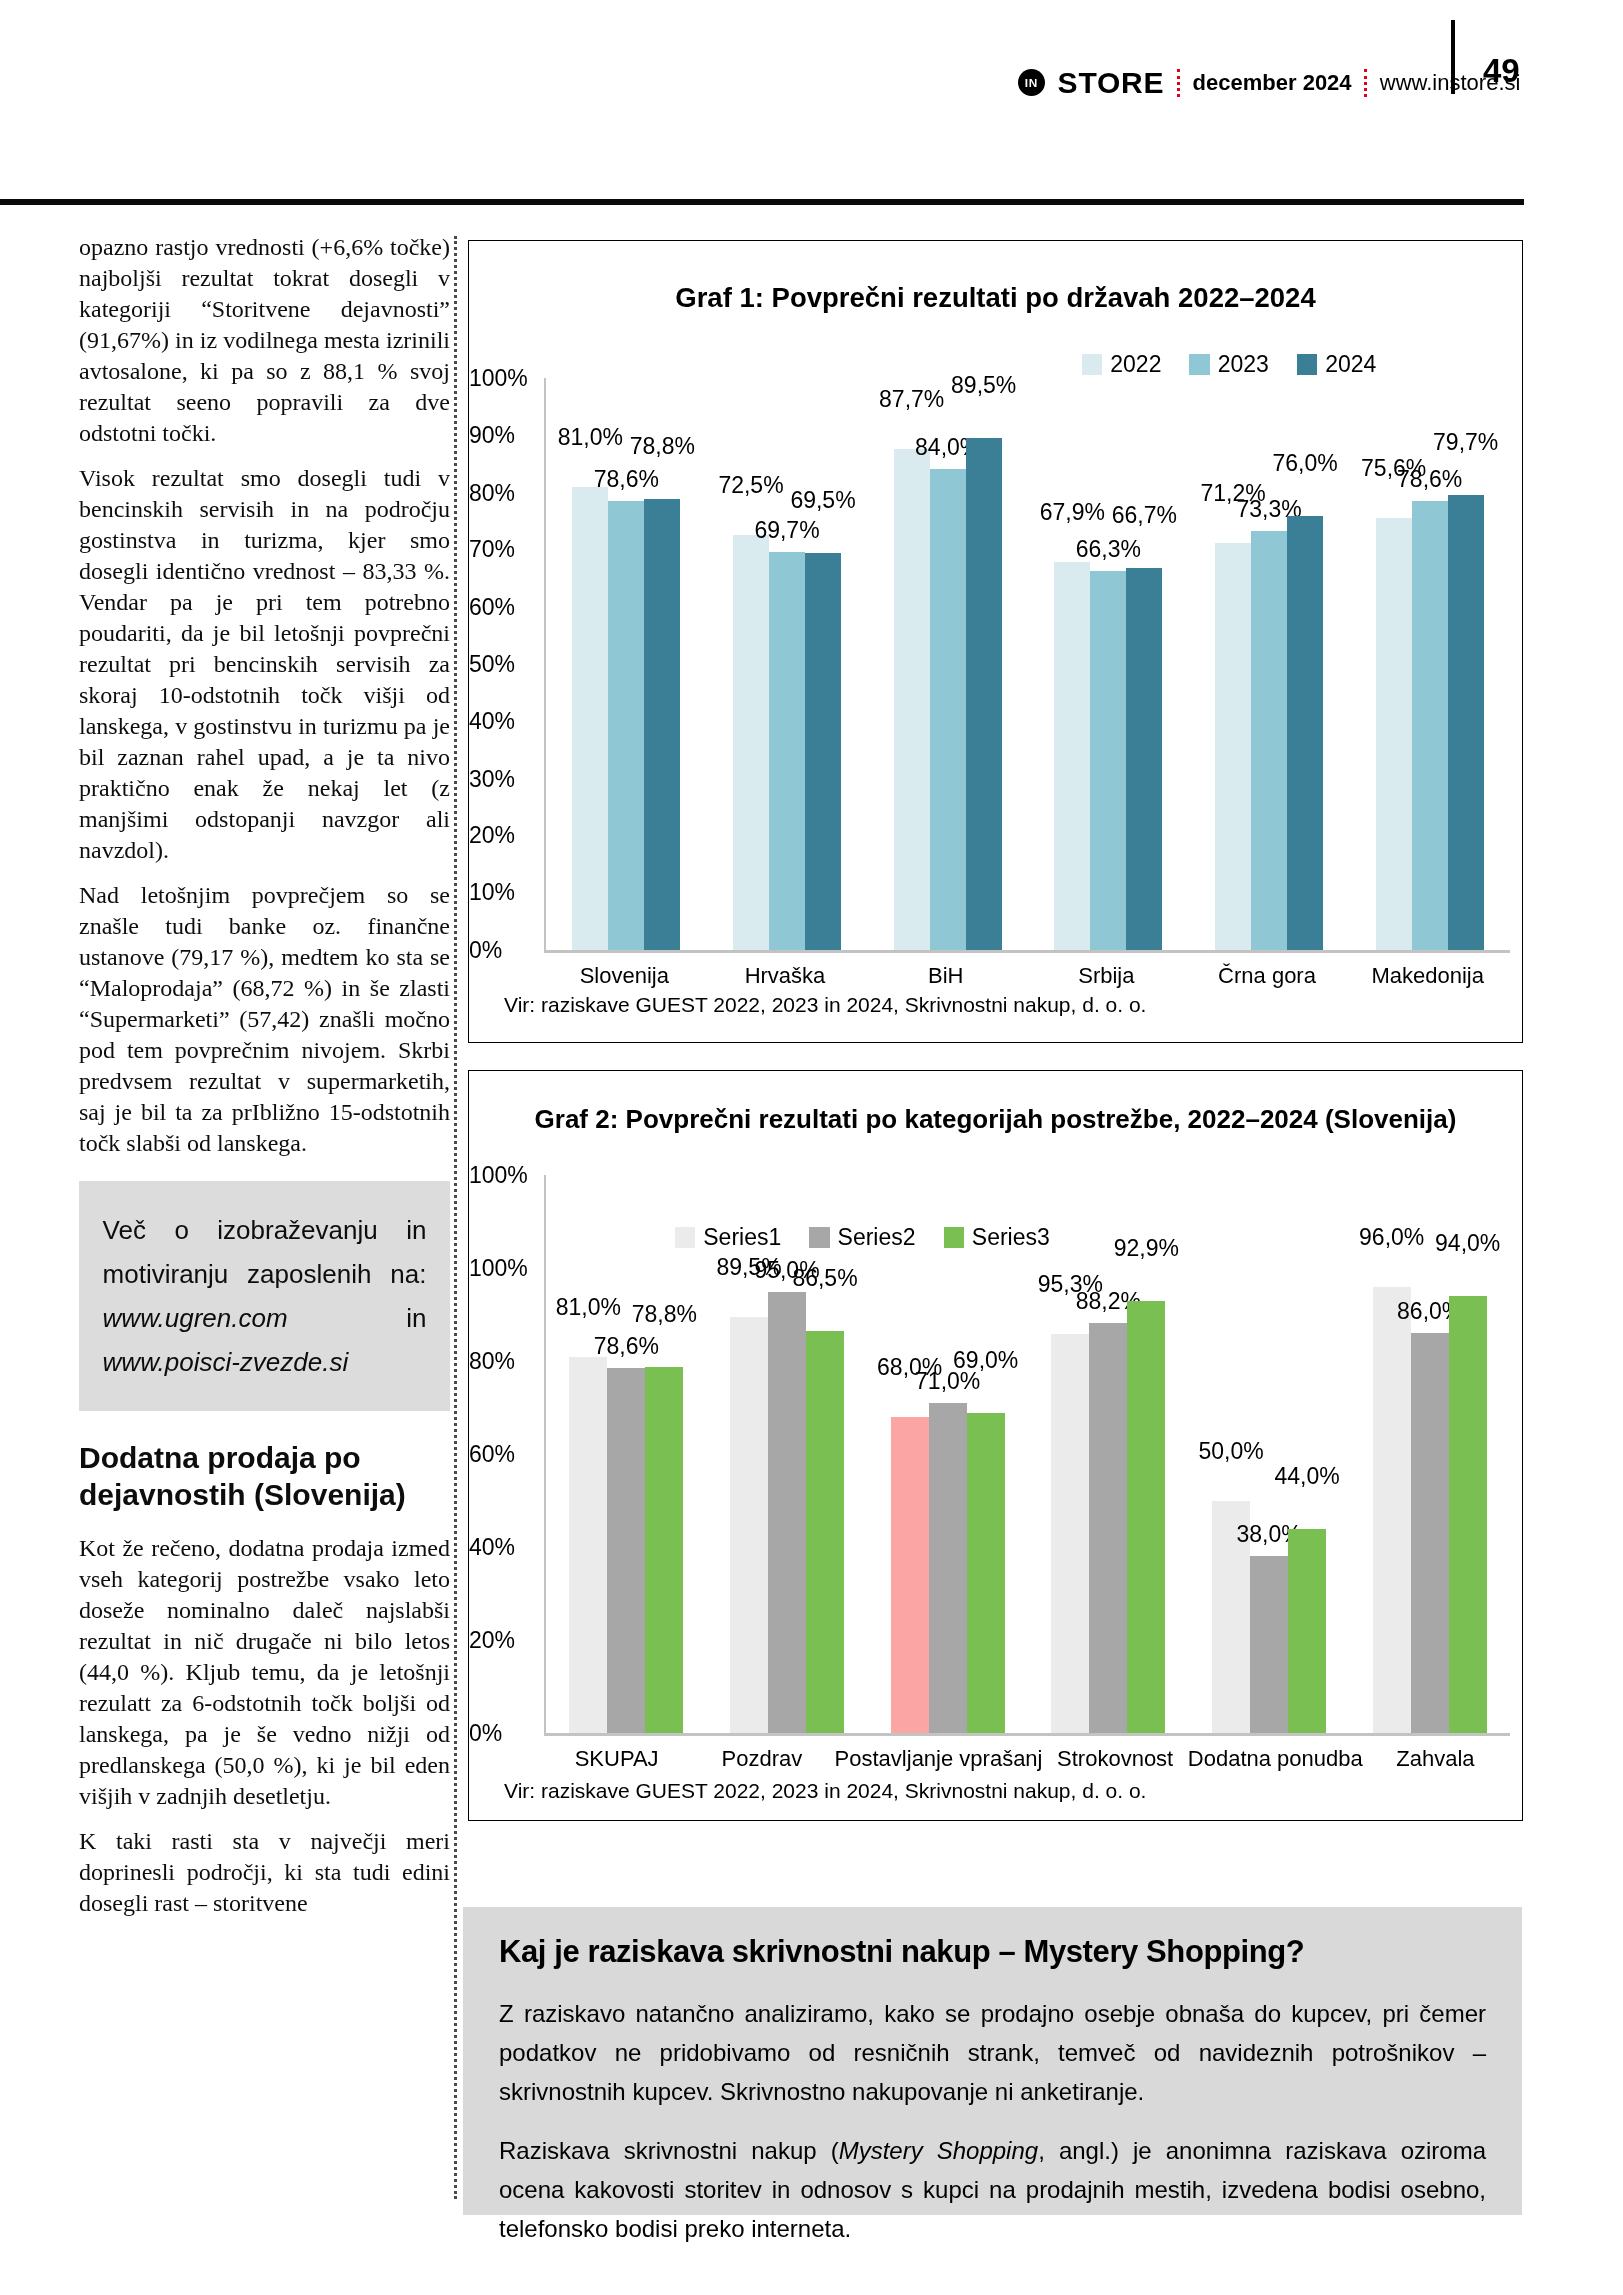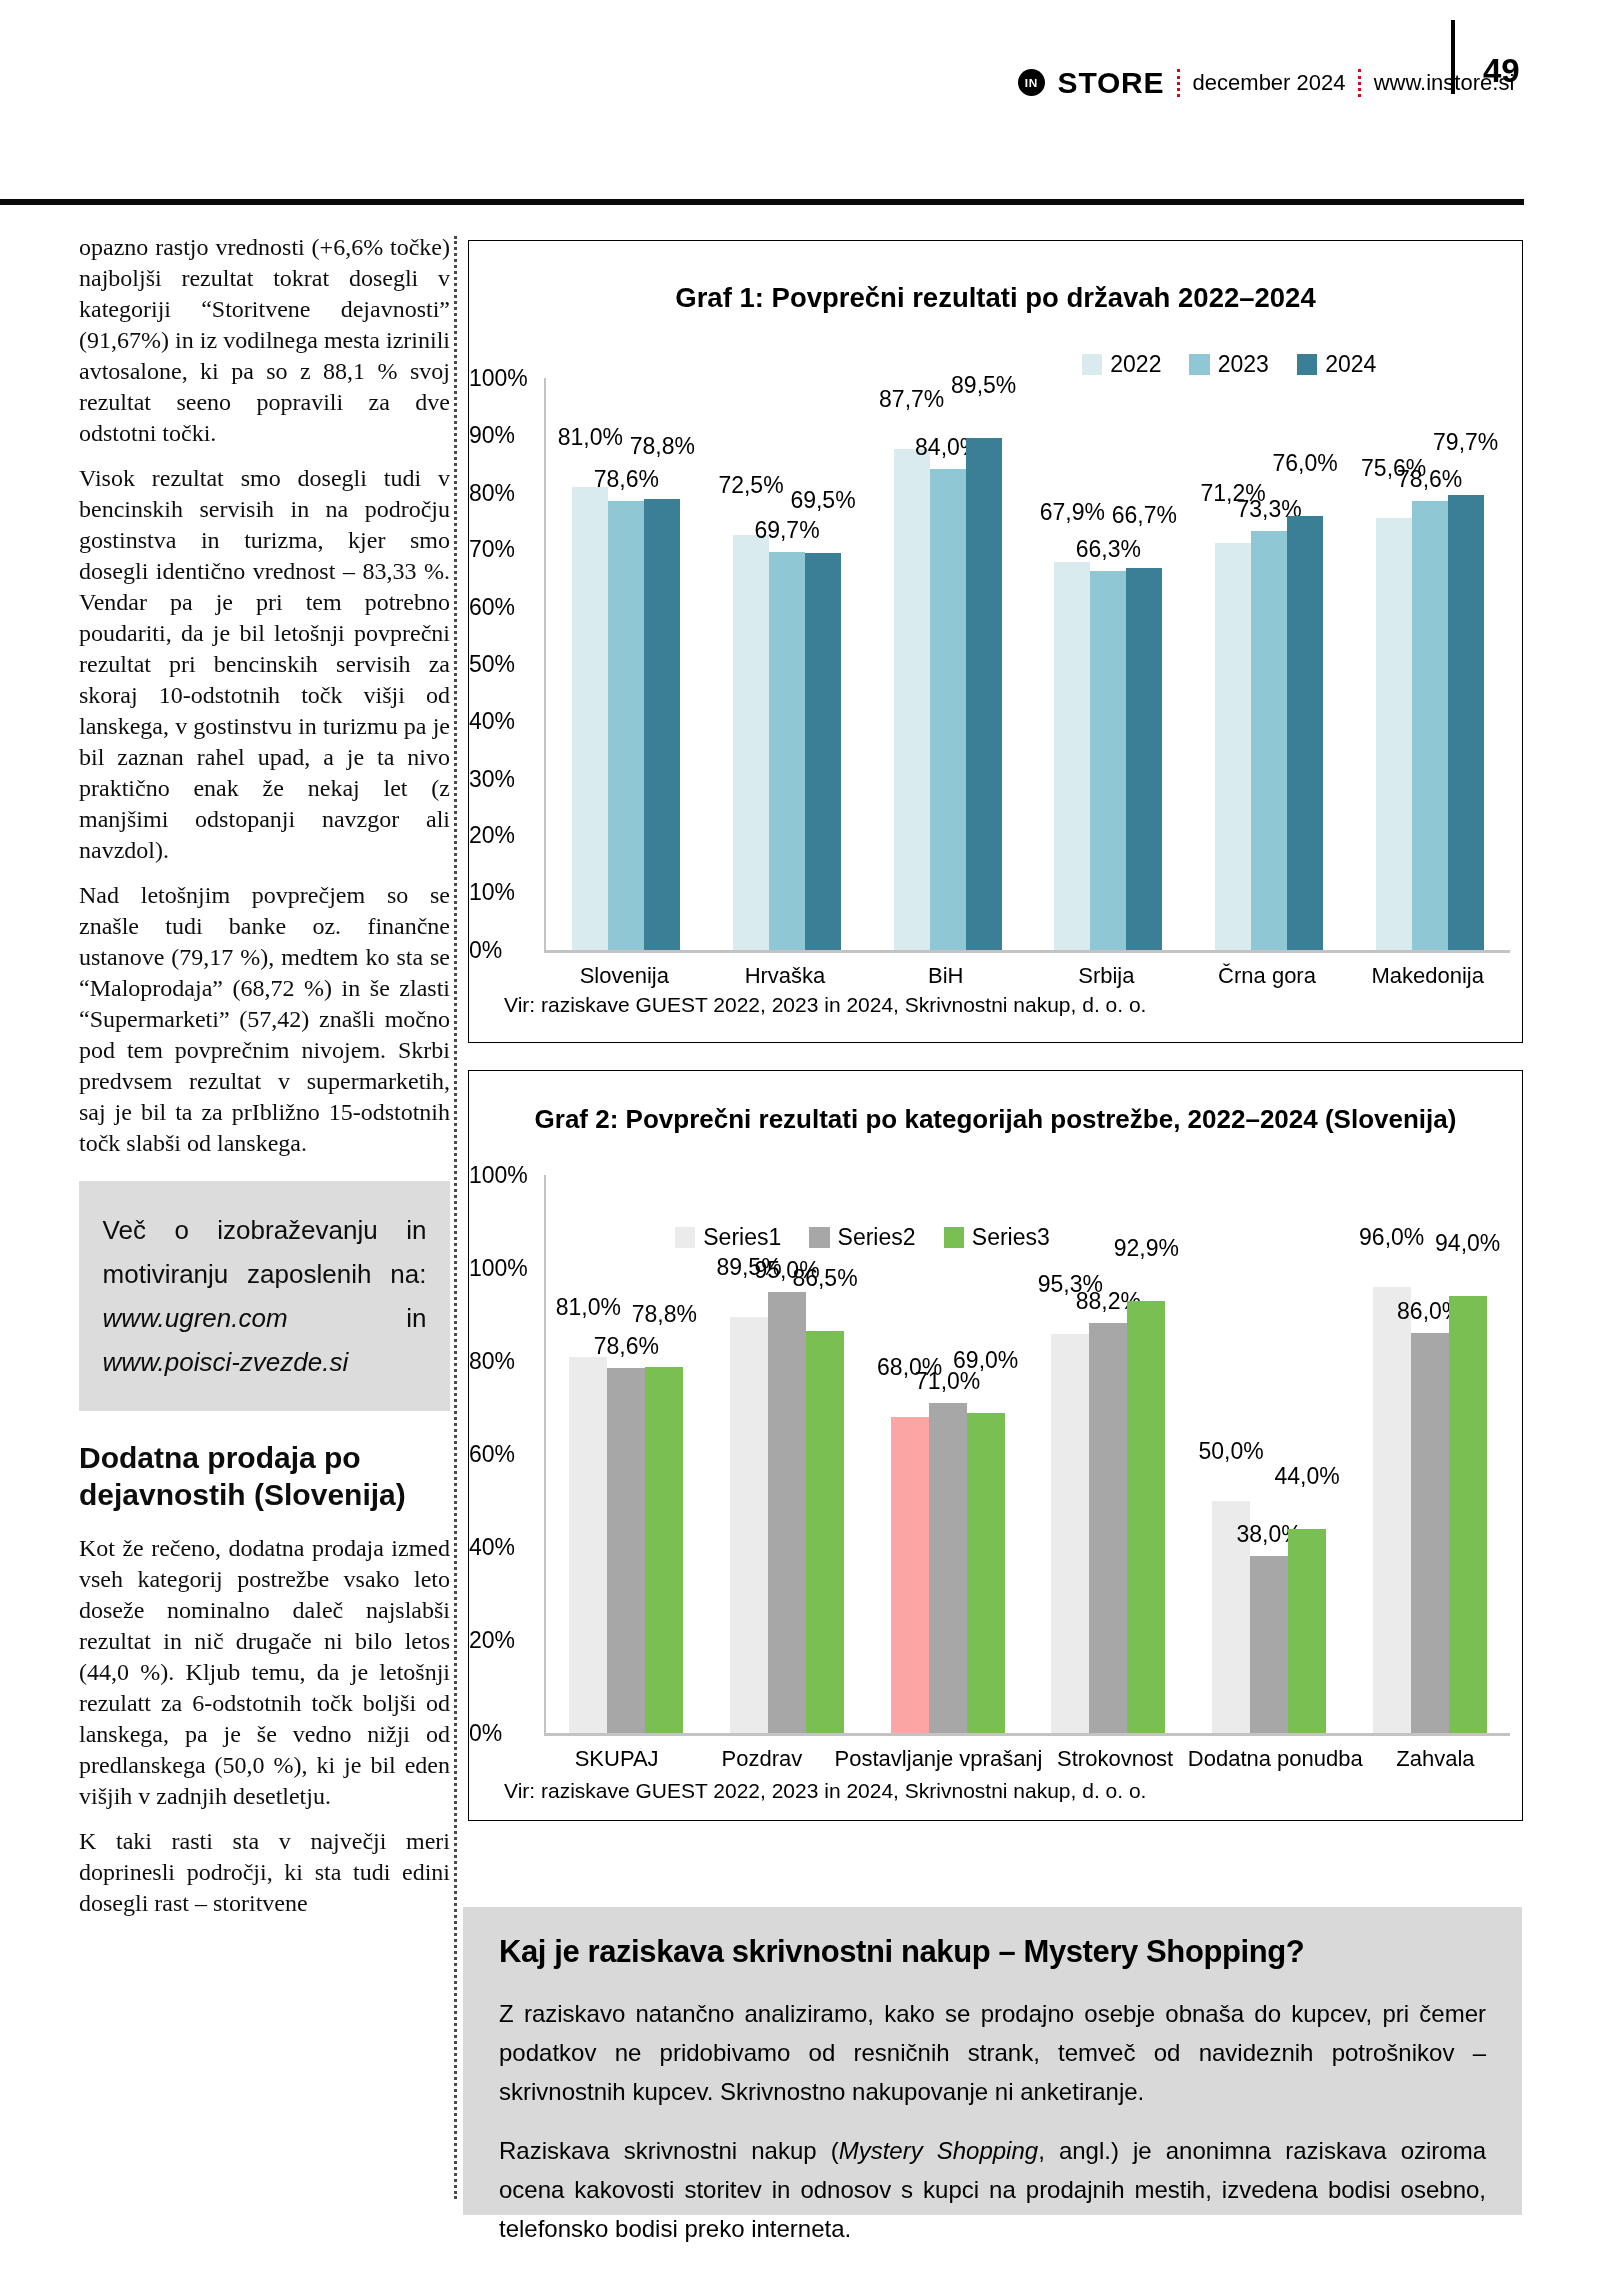--- a/index.html
+++ b/index.html
@@ -5,21 +5,21 @@
   html,body{margin:0;padding:0;background:#fff;}
   .page{position:relative;width:1623px;height:2295px;background:#ffffff;overflow:hidden;
         font-family:"Liberation Sans",sans-serif;color:#000;}
 
   
   .masthead{position:absolute;left:1018px;top:66px;height:33px;display:flex;align-items:center;gap:12.6px;}
   .logo{width:27px;height:27px;border-radius:50%;background:#000;color:#fff;display:flex;
         align-items:center;justify-content:center;font-size:11.8px;font-weight:bold;letter-spacing:0.8px;}
   .brand{font-weight:bold;font-size:30px;letter-spacing:0.8px;}
   .vsep{height:28px;border-left:3.1px dotted #e2001a;}
-  .date{font-weight:normal;font-size:22px;}
+  .date{font-weight:bold;font-size:22px;}
   .site{font-size:22px;}
   .pn-line{position:absolute;left:1451px;top:20.4px;width:3.9px;height:74px;background:#000;}
   .pageno{position:absolute;left:1483px;top:52px;font-size:33px;font-weight:bold;}
   .top-rule{position:absolute;left:0;top:199px;width:1524px;height:6.3px;background:#0a0a0a;}
   .col-divider{position:absolute;left:454px;top:236px;height:1963px;border-left:3.1px dotted #4a4a4a;}
 
   
   .left-col{position:absolute;left:79px;top:232px;width:371px;
             font-family:"Liberation Serif",serif;font-size:24px;line-height:31px;
             text-align:justify;color:#0d0d0d;}

